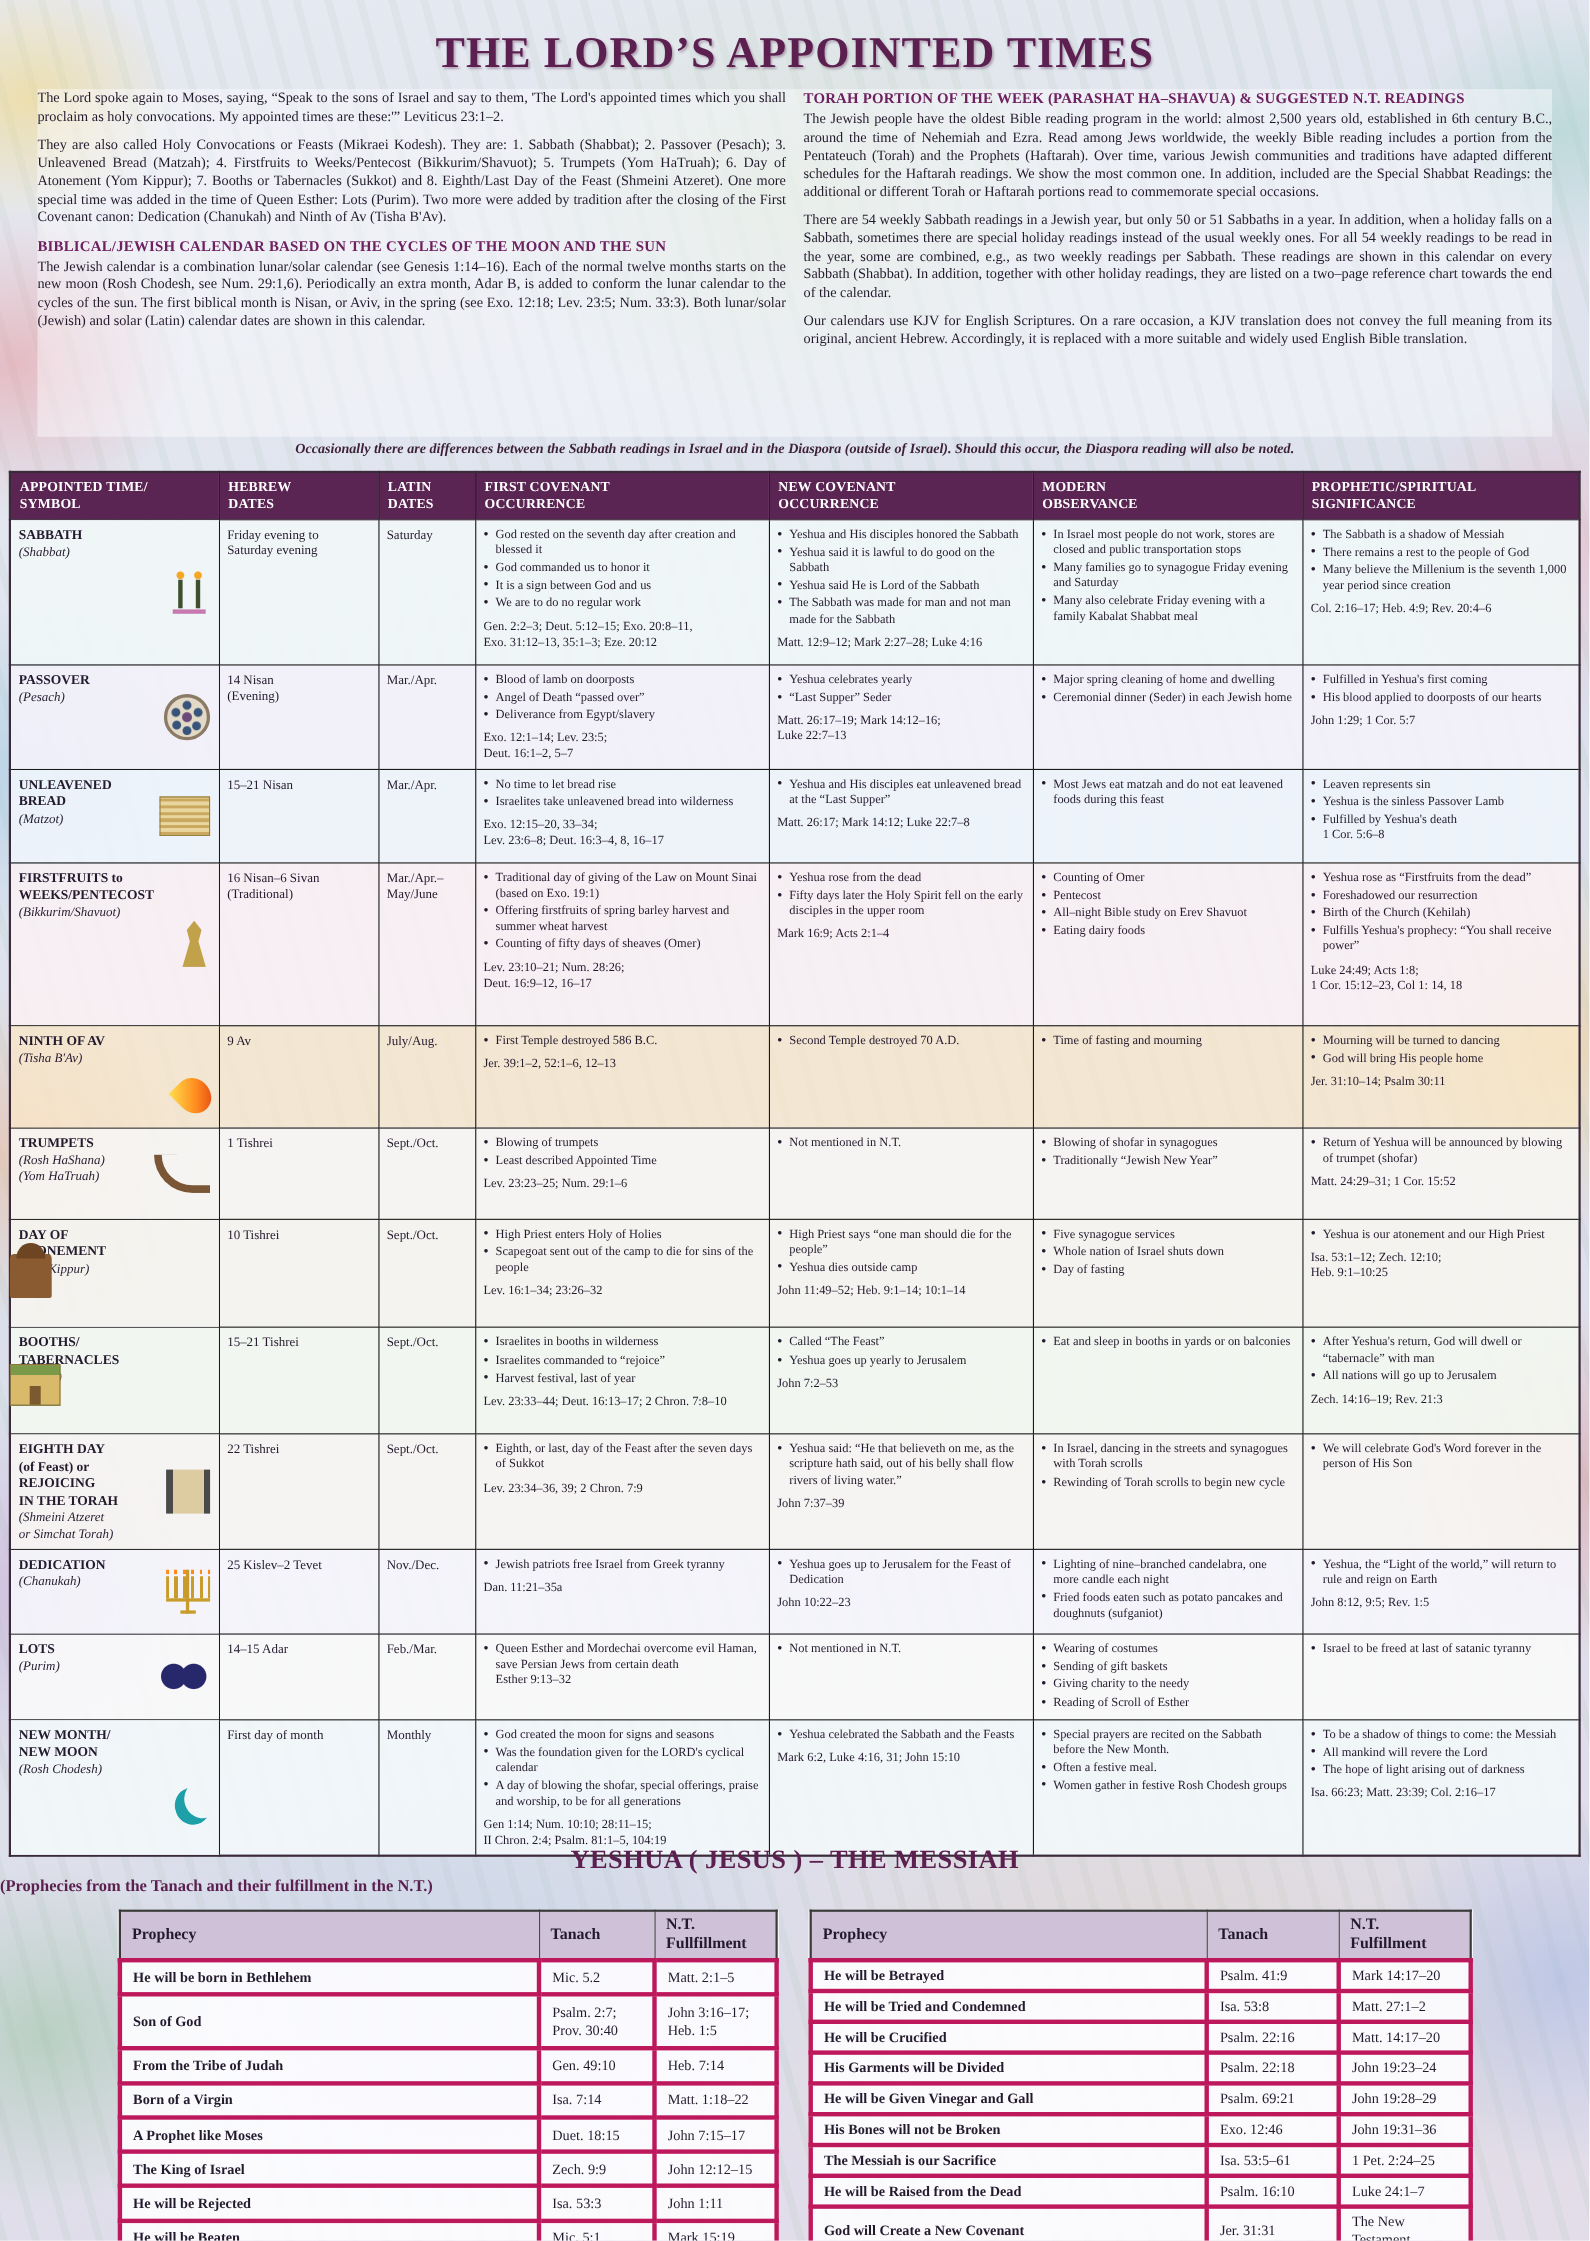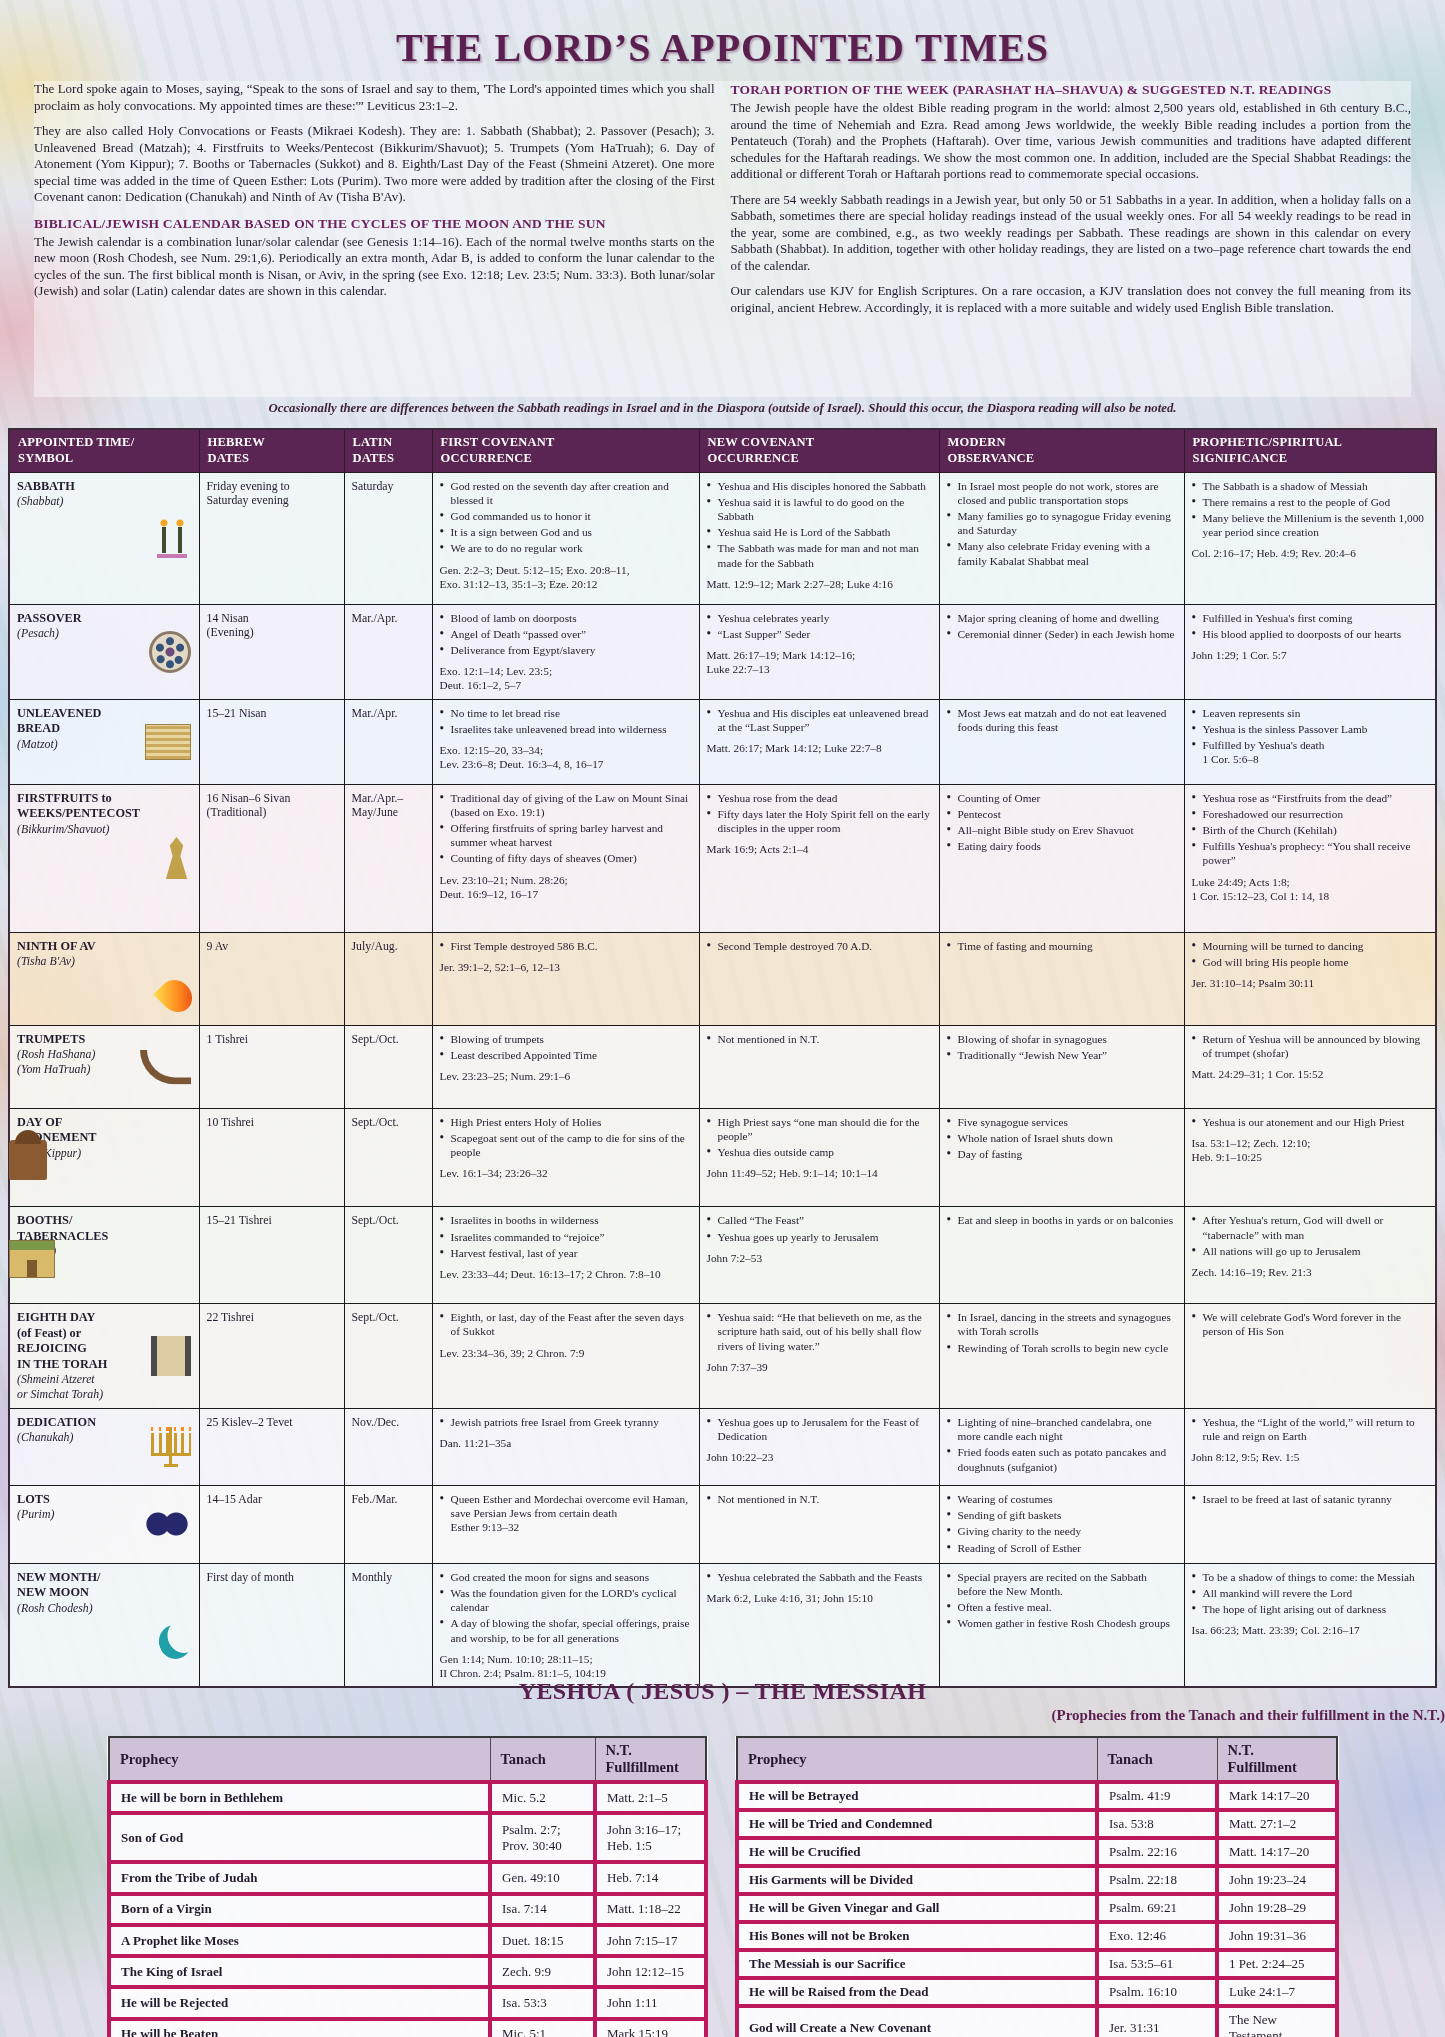--- a/index.html
+++ b/index.html
@@ -118,21 +118,21 @@
   .purim-mask-icon{width:48px;height:26px;background:
     radial-gradient(circle at 31% 50%,#27276b 0 11px,transparent 12px),
     radial-gradient(circle at 69% 50%,#27276b 0 11px,transparent 12px);}
   .crescent-moon-icon{width:32px;height:34px;border-radius:50%;transform:rotate(-18deg);
     box-shadow:inset 10px -3px 0 0 #1fa0a8;}
 
   
   .messiah{position:absolute; left:0; right:0; top:1650;}
   .messiah{top:1650px;}
   .messiah h2{margin:4px 0 2px; text-align:center; font-size:24px; color:#5b1f50; letter-spacing:.4px;}
-  .msub{text-align:right; font-weight:bold; font-size:15px; color:#5b1f50; margin-bottom:12px;}
+  .msub{text-align:left; font-weight:bold; font-size:15px; color:#5b1f50; margin-bottom:12px;}
   .ptables{display:flex; gap:27px; padding-left:107px;}
   table.ptable{border-collapse:collapse; table-layout:fixed; font-size:13px;
     background:rgba(253,253,255,.92); border:2px solid #3a3a3a;}
   .ptable th{background:#cfc2d8; color:#241a2e; text-align:left; padding:4px 10px;
     font-size:14.5px; border:1px solid #4a4a4a;}
   .ptable td{border:4px solid #be185d; padding:4px 10px; white-space:pre-line; vertical-align:middle;}
   .ptable td:first-child{font-weight:bold;}
   .ptable.pleft{width:597px;} .ptable.pright{width:602px;}
 </style>
 </head>

